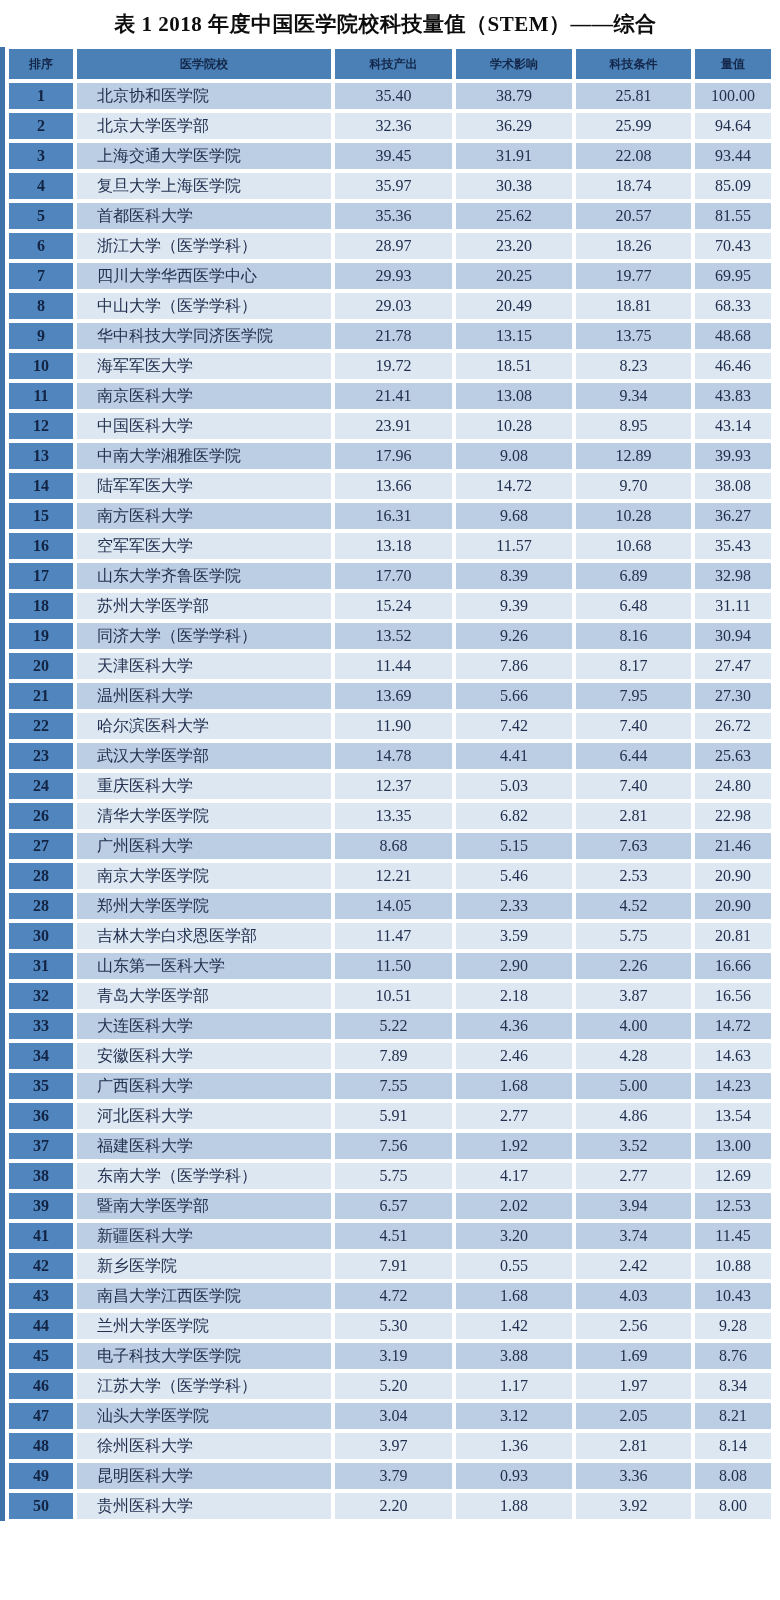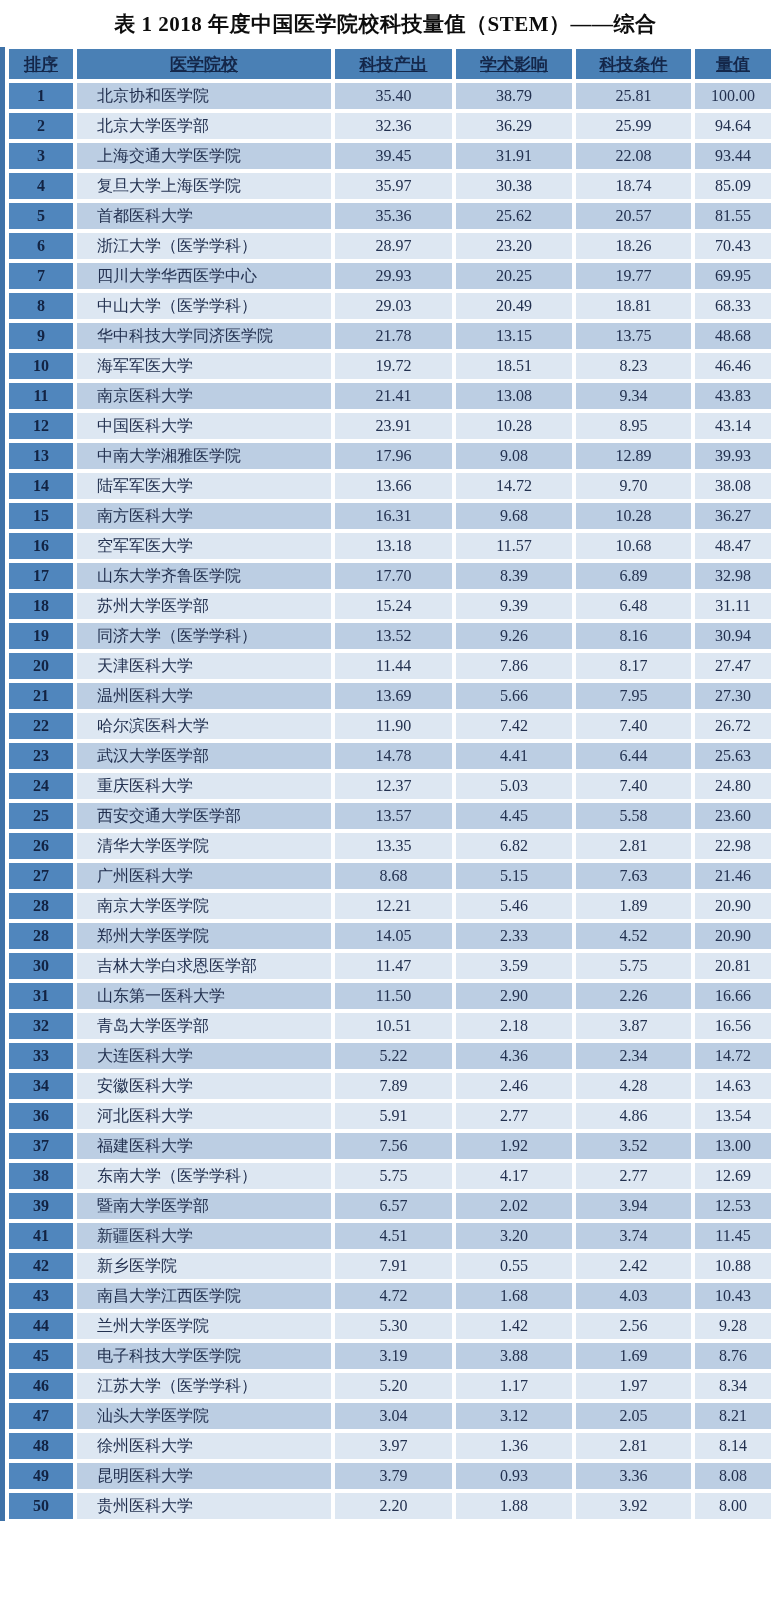--- a/index.html
+++ b/index.html
@@ -54,24 +54,23 @@
     overflow: hidden;
     white-space: nowrap;
   }
 
   thead tr { height: 34px; }
   tbody tr { height: 30px; }
 
   th {
     background: #4a80b5;
     color: #14274a;
-    font-size: 17px;
+    font-size: 12px;
     font-weight: bold;
     text-align: center;
-    text-decoration: underline;
   }
 
   td.rank {
     background: #5086bd;
     color: #122343;
     font-weight: bold;
     font-size: 16px;
     text-align: center;
   }
 
@@ -237,21 +236,21 @@
     <td class="num">9.68</td>
     <td class="num">10.28</td>
     <td class="num">36.27</td>
   </tr>
         <tr class="row-even">
     <td class="rank">16</td>
     <td class="school">空军军医大学</td>
     <td class="num">13.18</td>
     <td class="num">11.57</td>
     <td class="num">10.68</td>
-    <td class="num">48.47</td>
+    <td class="num">35.43</td>
   </tr>
         <tr class="row-odd">
     <td class="rank">17</td>
     <td class="school">山东大学齐鲁医学院</td>
     <td class="num">17.70</td>
     <td class="num">8.39</td>
     <td class="num">6.89</td>
     <td class="num">32.98</td>
   </tr>
         <tr class="row-even">
@@ -303,28 +302,20 @@
     <td class="num">25.63</td>
   </tr>
         <tr class="row-even">
     <td class="rank">24</td>
     <td class="school">重庆医科大学</td>
     <td class="num">12.37</td>
     <td class="num">5.03</td>
     <td class="num">7.40</td>
     <td class="num">24.80</td>
   </tr>
-        <tr class="row-odd">
-    <td class="rank">25</td>
-    <td class="school">西安交通大学医学部</td>
-    <td class="num">13.57</td>
-    <td class="num">4.45</td>
-    <td class="num">5.58</td>
-    <td class="num">23.60</td>
-  </tr>
         <tr class="row-even">
     <td class="rank">26</td>
     <td class="school">清华大学医学院</td>
     <td class="num">13.35</td>
     <td class="num">6.82</td>
     <td class="num">2.81</td>
     <td class="num">22.98</td>
   </tr>
         <tr class="row-odd">
     <td class="rank">27</td>
@@ -332,21 +323,21 @@
     <td class="num">8.68</td>
     <td class="num">5.15</td>
     <td class="num">7.63</td>
     <td class="num">21.46</td>
   </tr>
         <tr class="row-even">
     <td class="rank">28</td>
     <td class="school">南京大学医学院</td>
     <td class="num">12.21</td>
     <td class="num">5.46</td>
-    <td class="num">1.89</td>
+    <td class="num">2.53</td>
     <td class="num">20.90</td>
   </tr>
         <tr class="row-odd">
     <td class="rank">28</td>
     <td class="school">郑州大学医学院</td>
     <td class="num">14.05</td>
     <td class="num">2.33</td>
     <td class="num">4.52</td>
     <td class="num">20.90</td>
   </tr>
@@ -372,31 +363,39 @@
     <td class="num">10.51</td>
     <td class="num">2.18</td>
     <td class="num">3.87</td>
     <td class="num">16.56</td>
   </tr>
         <tr class="row-odd">
     <td class="rank">33</td>
     <td class="school">大连医科大学</td>
     <td class="num">5.22</td>
     <td class="num">4.36</td>
-    <td class="num">2.34</td>
+    <td class="num">4.00</td>
     <td class="num">14.72</td>
   </tr>
         <tr class="row-even">
     <td class="rank">34</td>
     <td class="school">安徽医科大学</td>
     <td class="num">7.89</td>
     <td class="num">2.46</td>
     <td class="num">4.28</td>
     <td class="num">14.63</td>
   </tr>
+        <tr class="row-odd">
+    <td class="rank">35</td>
+    <td class="school">广西医科大学</td>
+    <td class="num">7.55</td>
+    <td class="num">1.68</td>
+    <td class="num">5.00</td>
+    <td class="num">14.23</td>
+  </tr>
         <tr class="row-even">
     <td class="rank">36</td>
     <td class="school">河北医科大学</td>
     <td class="num">5.91</td>
     <td class="num">2.77</td>
     <td class="num">4.86</td>
     <td class="num">13.54</td>
   </tr>
         <tr class="row-odd">
     <td class="rank">37</td>

